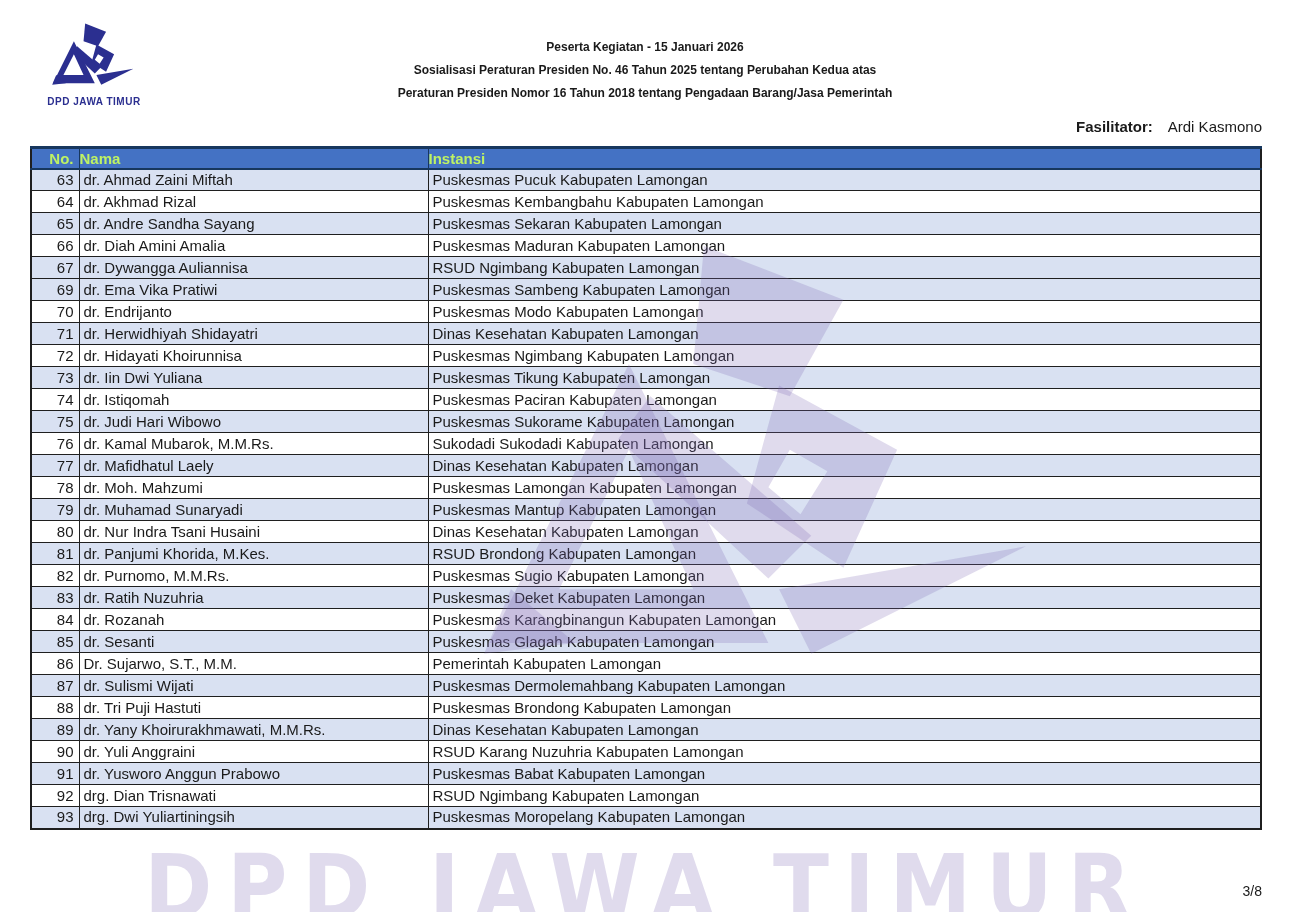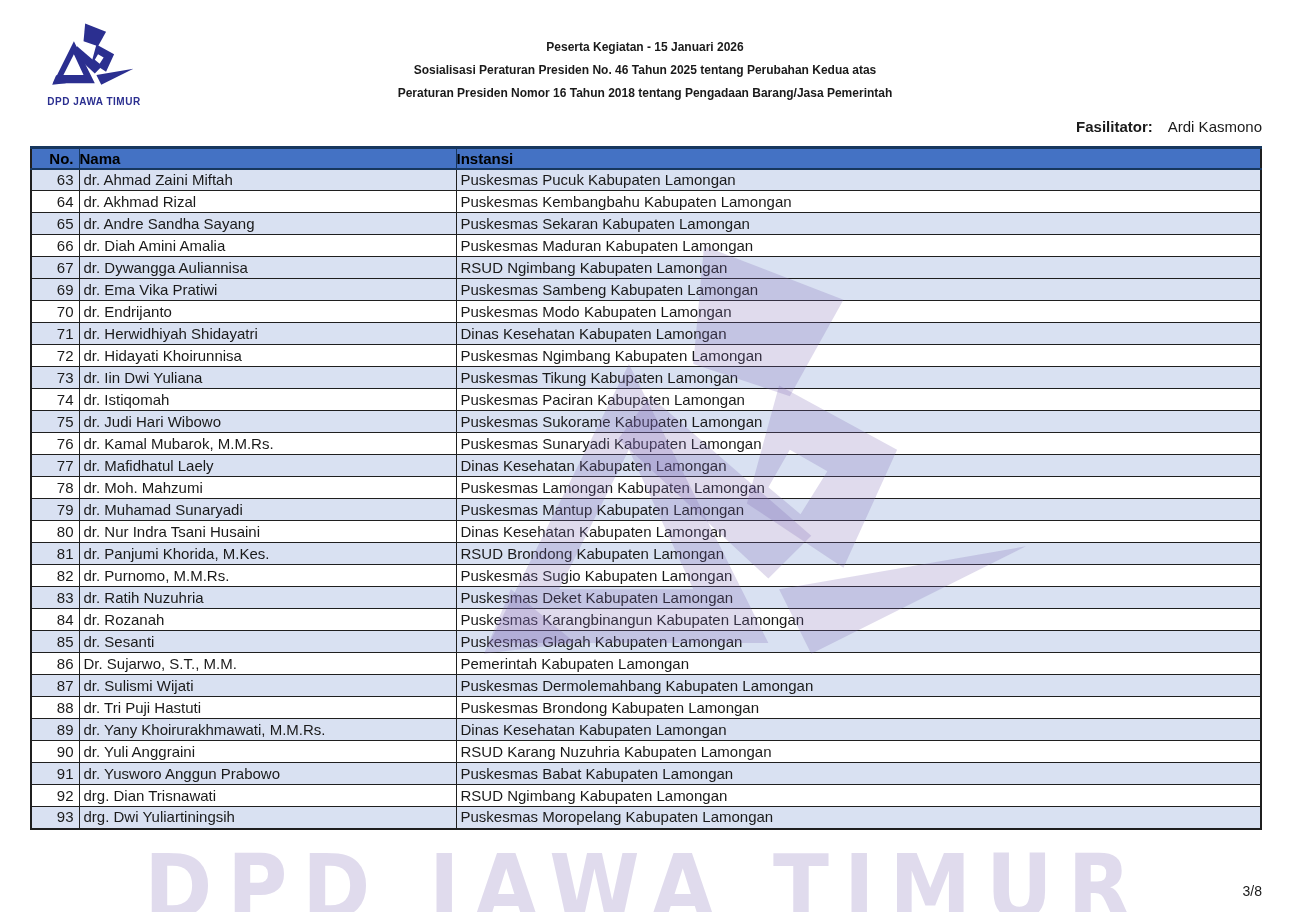--- a/index.html
+++ b/index.html
@@ -31,35 +31,35 @@
   .facilitator{position:absolute;right:28px;top:118px;font-size:15px;}
   .facilitator .lbl{font-weight:bold;margin-top:38px;}
   .facilitator .name{margin-left:15px;}
 
   
   .tbl-wrap{position:absolute;left:30px;top:146px;width:1232px;}
   table{border-collapse:collapse;width:100%;table-layout:fixed;
         border-left:2px solid var(--grid);border-right:2px solid var(--grid);
         border-bottom:2px solid var(--grid);}
   thead th{
-    background:var(--header_bg);color:#000000;font-weight:bold;font-size:15px;
+    background:var(--header_bg);color:#bef264;font-weight:bold;font-size:15px;
     height:21px;text-align:center;
     border-top:3px solid var(--header_border);
     border-bottom:2px solid var(--header_border);
     border-left:1px solid var(--header_border);
     border-right:1px solid var(--header_border);
   }
   tbody td{
     font-size:15px;height:22px;line-height:20px;
     border:1px solid var(--grid);
     padding:0 4px;overflow:hidden;white-space:nowrap;background:transparent;
   }
   tbody tr.alt td{background:var(--row_alt);}
   .col-no{width:48px;text-align:right;padding-right:5px;}
-  .col-nama{width:377px;text-align:left;}
+  .col-nama{width:349px;text-align:left;}
   .col-instansi{text-align:left;}
 
   
   .watermark-layer{position:absolute;inset:0;pointer-events:none;z-index:5;}
   .wm-logo{position:absolute;left:468px;top:232px;width:590px;height:500px;color:var(--watermark);}
   .wm-logo svg{width:100%;height:100%;}
   .wm-text{
     position:absolute;left:0;right:0;top:836px;text-align:center;
     font-size:82px;font-weight:800;letter-spacing:15px;white-space:nowrap;
     color:var(--watermark);transform:scaleY(1.08);transform-origin:top;
@@ -162,21 +162,21 @@
             <td class="col-instansi">Puskesmas Paciran Kabupaten Lamongan</td>
           </tr>
           <tr class="alt">
             <td class="col-no">75</td>
             <td class="col-nama">dr. Judi Hari Wibowo</td>
             <td class="col-instansi">Puskesmas Sukorame Kabupaten Lamongan</td>
           </tr>
           <tr>
             <td class="col-no">76</td>
             <td class="col-nama">dr. Kamal Mubarok, M.M.Rs.</td>
-            <td class="col-instansi">Puskesmas Sunaryadi Kabupaten Lamongan</td>
+            <td class="col-instansi">Sukodadi Sukodadi Kabupaten Lamongan</td>
           </tr>
           <tr class="alt">
             <td class="col-no">77</td>
             <td class="col-nama">dr. Mafidhatul Laely</td>
             <td class="col-instansi">Dinas Kesehatan Kabupaten Lamongan</td>
           </tr>
           <tr>
             <td class="col-no">78</td>
             <td class="col-nama">dr. Moh. Mahzumi</td>
             <td class="col-instansi">Puskesmas Lamongan Kabupaten Lamongan</td>

